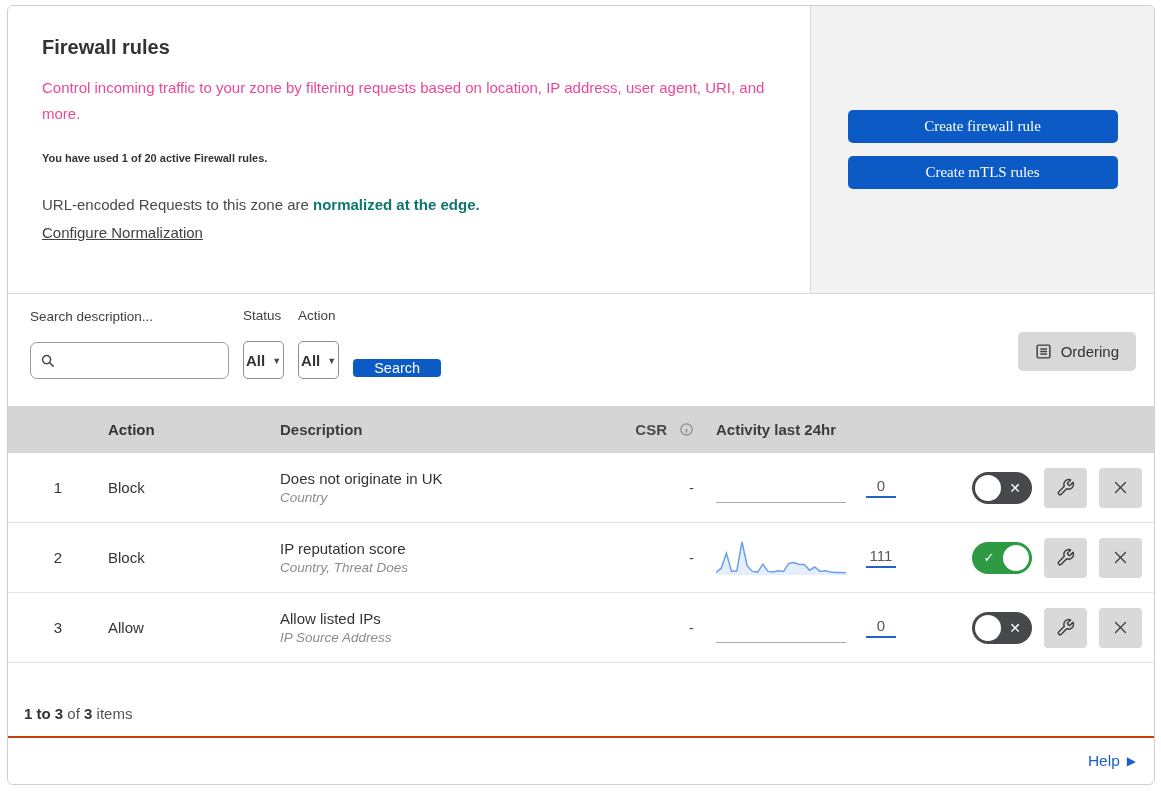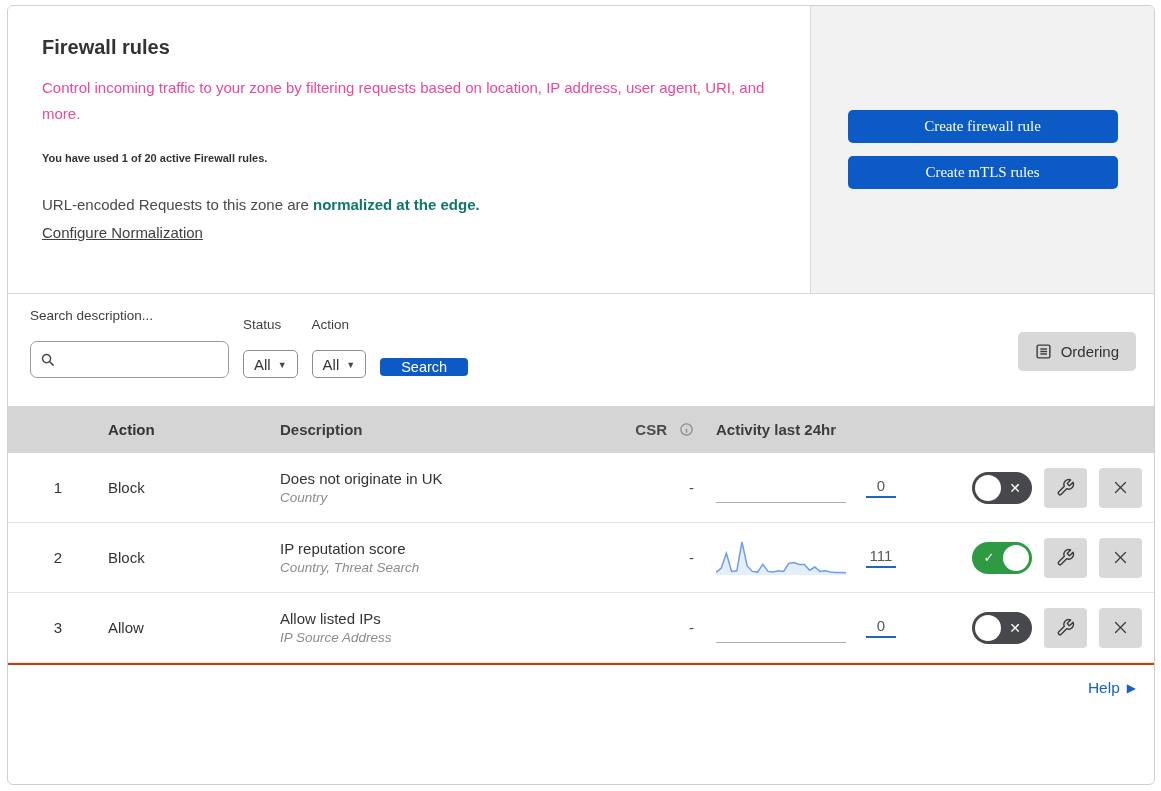--- a/index.html
+++ b/index.html
@@ -33,22 +33,22 @@
   .filter-section { flex:none; height:112px; padding:14px 18px 0 22px; display:flex; align-items:flex-start; }
   .filter-left { display:flex; align-items:flex-end; gap:14px; }
   .filter-group { display:flex; flex-direction:column; gap:18px; }
   .filter-label { font-size:13.5px; color:#3f3f3f; }
   .search-box {
     width:199px; height:37px; border:1px solid #9b9b9b; border-radius:7px; background:#fff;
     display:flex; align-items:center; padding:0 9px; gap:6px;
   }
   .search-box input { border:none; outline:none; flex:1; font-size:14px; font-family:inherit; min-width:0; background:transparent; }
   .select-box {
-    height:28px; border:1px solid #8f8f8f; border-radius:5px; background:#fff; padding:0 10px;
-    display:flex; align-items:center; gap:7px; font-size:15px; color:#333; cursor:pointer;
+    height:38px; border:1px solid #8f8f8f; border-radius:5px; background:#fff; padding:0 2px;
+    display:flex; align-items:center; gap:7px; font-size:15px; color:#333; cursor:pointer;font-weight:bold;
   }
   .caret { font-size:9px; color:#4a4a4a; transform:translateY(1px); }
   .btn-search {
     height:18px; margin-bottom:2px; padding:0 21px; background:#0b5ac6; color:#fff; border:none; border-radius:4px;
     font-size:14.5px; font-family:inherit; cursor:pointer;
   }
   .filter-right { margin-left:auto; padding-top:24px; }
   .btn-ordering {
     height:39px; padding:0 17px; background:#d8d8d8; border:none; border-radius:5px;
     display:flex; align-items:center; gap:9px; font-size:15px; color:#333; font-family:inherit; cursor:pointer;
@@ -225,21 +225,21 @@
               </span>
             </button>
         </div>
       </div>
 
       <div class="t-row t-body-row">
         <div class="col-num">2</div>
         <div class="col-action">Block</div>
         <div class="col-desc">
           <div class="desc-title">IP reputation score</div>
-          <div class="desc-sub">Country, Threat Search</div>
+          <div class="desc-sub">Country, Threat Does</div>
         </div>
         <div class="col-csr">-</div>
         <div class="col-activity">
           <div class="spark">
               <svg width="130" height="38">
                 <polygon points="0,36 0.0,33.4 5.2,29.2 10.4,14.2 15.6,32.4 20.8,31.8 26.0,3.0 31.2,27.0 36.4,32.4 41.6,33.1 46.8,25.4 52.0,32.4 57.2,33.1 62.4,31.8 67.6,32.4 72.8,24.4 78.0,23.5 83.2,25.4 88.4,25.4 93.6,31.2 98.8,28.0 104.0,32.4 109.2,31.8 114.4,33.1 119.6,33.4 124.8,33.4 130.0,33.7 130,36" fill="rgba(110,158,234,0.18)"></polygon>
                 <polyline points="0.0,33.4 5.2,29.2 10.4,14.2 15.6,32.4 20.8,31.8 26.0,3.0 31.2,27.0 36.4,32.4 41.6,33.1 46.8,25.4 52.0,32.4 57.2,33.1 62.4,31.8 67.6,32.4 72.8,24.4 78.0,23.5 83.2,25.4 88.4,25.4 93.6,31.2 98.8,28.0 104.0,32.4 109.2,31.8 114.4,33.1 119.6,33.4 124.8,33.4 130.0,33.7" fill="none" stroke="#6d9eea" stroke-width="1.5"></polyline>
               </svg>
             </div>
           <a class="activity-count">111</a>
@@ -298,20 +298,23 @@
                 <svg width="17" height="17" viewBox="0 0 24 24" fill="none" stroke="#3c3c3c" stroke-width="1.8" stroke-linecap="round">
                   <line x1="5" y1="5" x2="19" y2="19"></line>
                   <line x1="19" y1="5" x2="5" y2="19"></line>
                 </svg>
               </span>
             </button>
         </div>
       </div>
     </div>
 
+    <div class="items-count">
+      <span><b>1 to 3</b><span> of </span><b>3</b><span> items</span></span>
+    </div>
 
     <div class="help-bar">
       <a class="help-link">
         <span>Help</span>
         <span class="help-arrow">▶</span>
       </a>
     </div>
 
   </div>
 </div>

